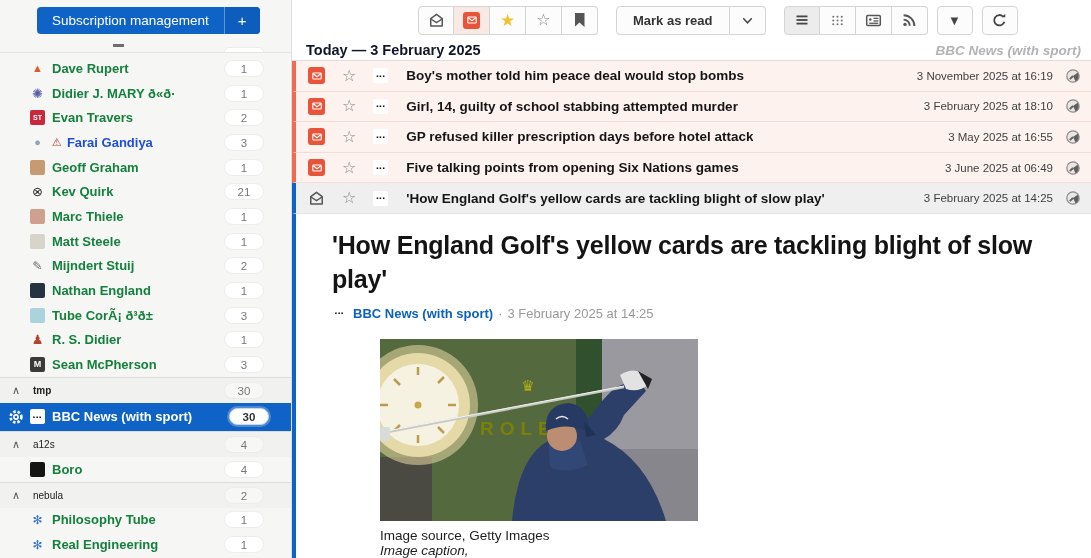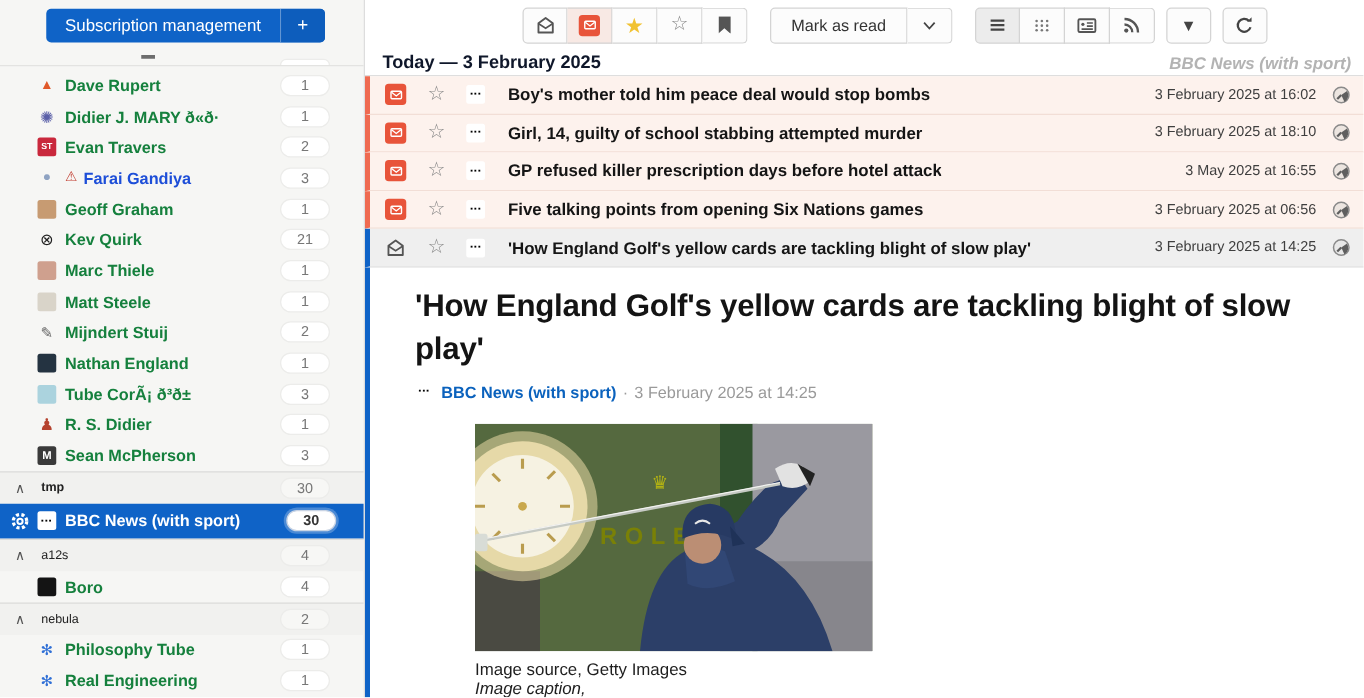--- a/index.html
+++ b/index.html
@@ -63,21 +63,21 @@
     box-shadow:0 0 0 2px rgba(255,255,255,.25); }
   .gear { width:16px; height:16px; margin-right:6px; flex:none; }
 
   
   .main { flex:1; display:flex; flex-direction:column; background:#fff; overflow:hidden; }
   .toolbar { height:40px; flex:none; display:flex; align-items:center; padding-left:126px; gap:18px; }
   .btn-group { display:flex; }
   .tb-btn { width:36px; height:29px; background:#fcfcfc; border:1px solid #d4d4d4;
     display:flex; align-items:center; justify-content:center; cursor:pointer; font-family:inherit; }
   .btn-group .tb-btn + .tb-btn { border-left:none; }
-  .btn-group .tb-btn:first-child { border-radius:4px 0 0 4px; }
+  .btn-group .tb-btn:first-child { border-radius:4px 0 0 4px;font-weight:bold; }
   .btn-group .tb-btn:last-child { border-radius:0 4px 4px 0; }
   .tb-btn.single { border-radius:4px; }
   .tb-btn.active { background:#ececec; }
   .tb-btn.active-red { background:#f8e9e4; }
   .tb-btn.text-btn { width:auto; padding:0 16px; font-size:13px; color:#333; }
   .gap-sm { gap:9px; display:flex; }
   .env-box { width:17px; height:17px; background:#e8543a; border-radius:3px;
     display:flex; align-items:center; justify-content:center; }
   .star-y { color:#f1c232; font-size:17px; line-height:1; }
   .star-o { color:#8a8a8a; font-size:16px; line-height:1; }
@@ -353,21 +353,21 @@
       <div class="row unread">
         <span class="env-box">
           <svg width="12" height="12" viewBox="0 0 16 16">
               <rect x="2.4" y="4" width="11.2" height="8" rx="1" fill="none" stroke="#fff" stroke-width="1.5"></rect>
               <path d="M3 5 L8 9 L13 5" fill="none" stroke="#fff" stroke-width="1.5"></path>
             </svg>
         </span>
         <span class="star-o rstar">☆</span>
         <span class="fav fv-bbc rfav">▪▪▪</span>
         <span class="rtitle">Boy's mother told him peace deal would stop bombs</span>
-        <span class="rdate">3 February 2025 at 16:02</span>
+        <span class="rdate">3 November 2025 at 16:19</span>
         <svg class="rtag" viewBox="0 0 16 16">
           <circle cx="8" cy="8" r="6.2" fill="#ece5e0" stroke="#8a8a8a" stroke-width="1.2"></circle>
           <path d="M8 8 L12.6 4.8 A6.2 6.2 0 0 1 10.6 13.5 Z" fill="#5f5f5f"></path>
           <line x1="8" y1="8" x2="4.8" y2="11.2" stroke="#5f5f5f" stroke-width="1.8"></line>
         </svg>
       </div>
 
       <div class="row unread">
         <span class="env-box">
           <svg width="12" height="12" viewBox="0 0 16 16">
@@ -407,21 +407,21 @@
       <div class="row unread">
         <span class="env-box">
           <svg width="12" height="12" viewBox="0 0 16 16">
               <rect x="2.4" y="4" width="11.2" height="8" rx="1" fill="none" stroke="#fff" stroke-width="1.5"></rect>
               <path d="M3 5 L8 9 L13 5" fill="none" stroke="#fff" stroke-width="1.5"></path>
             </svg>
         </span>
         <span class="star-o rstar">☆</span>
         <span class="fav fv-bbc rfav">▪▪▪</span>
         <span class="rtitle">Five talking points from opening Six Nations games</span>
-        <span class="rdate">3 February 2025 at 06:56</span>
+        <span class="rdate">3 June 2025 at 06:49</span>
         <svg class="rtag" viewBox="0 0 16 16">
           <circle cx="8" cy="8" r="6.2" fill="#ece5e0" stroke="#8a8a8a" stroke-width="1.2"></circle>
           <path d="M8 8 L12.6 4.8 A6.2 6.2 0 0 1 10.6 13.5 Z" fill="#5f5f5f"></path>
           <line x1="8" y1="8" x2="4.8" y2="11.2" stroke="#5f5f5f" stroke-width="1.8"></line>
         </svg>
       </div>
 
       <div class="row read-sel">
         <svg width="17" height="17" viewBox="0 0 16 16">
           <path d="M8 2.2 L13.4 6.2 V13.2 H2.6 V6.2 Z" fill="none" stroke="#555" stroke-width="1.4" stroke-linejoin="round"></path>

